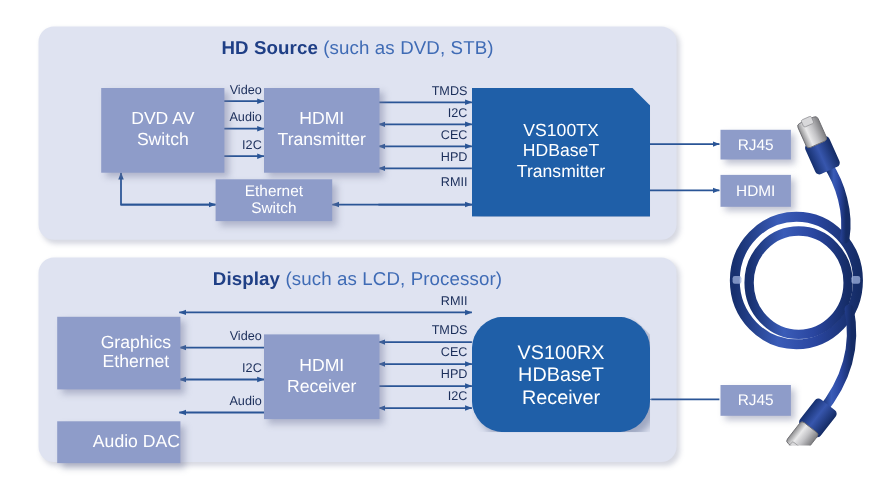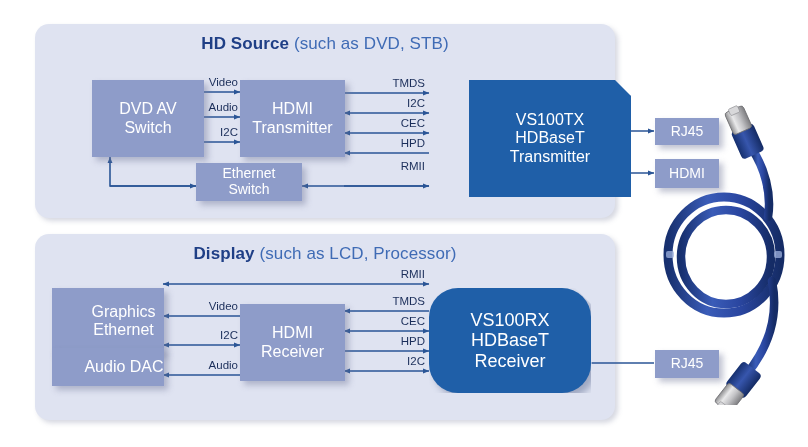--- a/index.html
+++ b/index.html
@@ -150,36 +150,36 @@
     </div>
   </div>
 
   <div class="box box-light" style="left:196px;top:163px;width:106px;height:38px;font-size:14px;">
     <div>
       <div>Ethernet</div>
       <div>Switch</div>
     </div>
   </div>
 
-  <div class="box box-dark notch" style="left:429px;top:80px;width:162px;height:117px;font-size:16px;margin-left:40px;">
+  <div class="box box-dark notch" style="left:429px;top:80px;width:162px;height:117px;font-size:16px;">
     <div>
       <div>VS100TX</div>
       <div>HDBaseT</div>
       <div>Transmitter</div>
     </div>
   </div>
 
   <div class="box box-light" style="left:52px;top:288px;width:112px;height:66px;font-size:16px;padding-left:31px;">
     <div>
       <div>Graphics</div>
       <div>Ethernet</div>
     </div>
   </div>
 
-  <div class="box box-light" style="left:52px;top:348px;width:112px;height:38px;font-size:16px;padding-left:32px;">
+  <div class="box box-light" style="left:52px;top:383px;width:112px;height:38px;font-size:16px;padding-left:32px;">
     <div>Audio DAC</div>
   </div>
 
   <div class="box box-light" style="left:240px;top:304px;width:105px;height:77px;font-size:16px;">
     <div>
       <div>HDMI</div>
       <div>Receiver</div>
     </div>
   </div>
 

